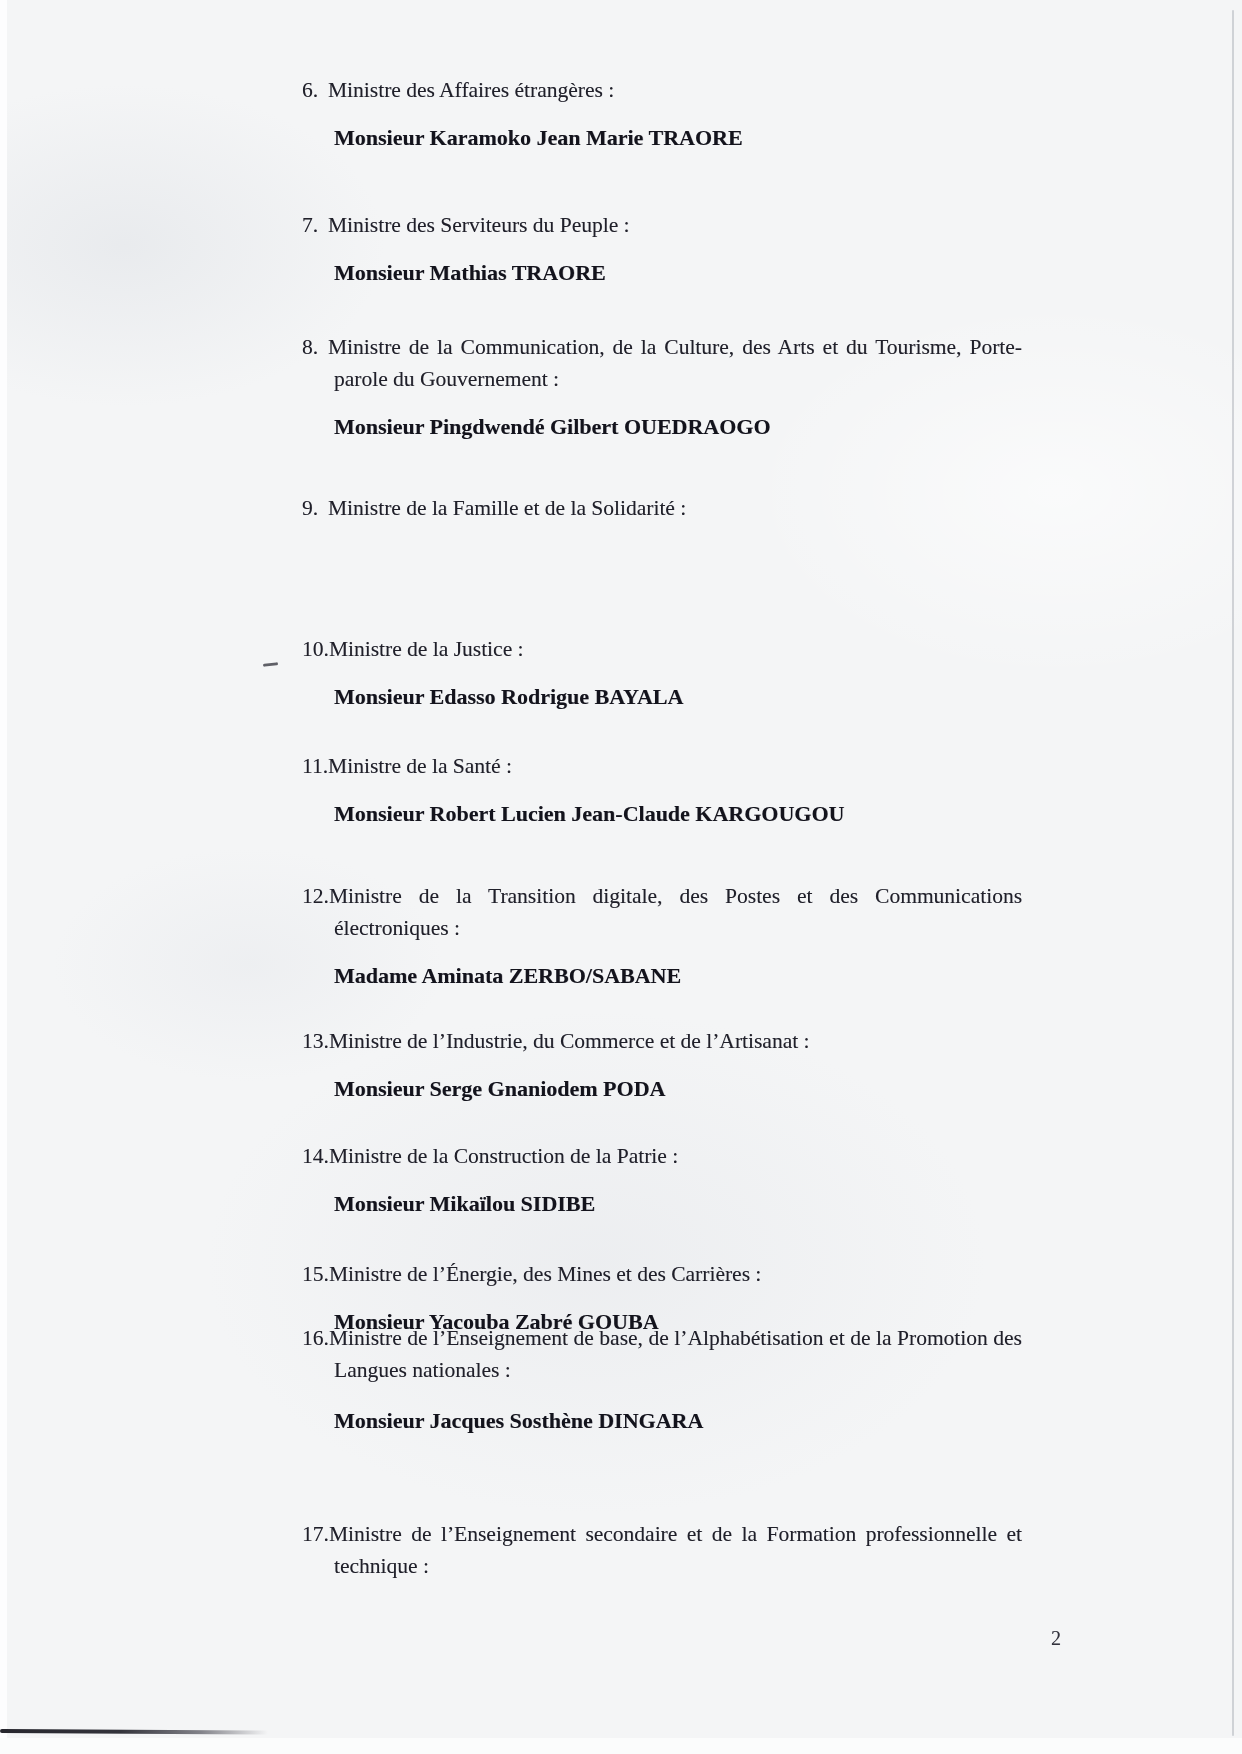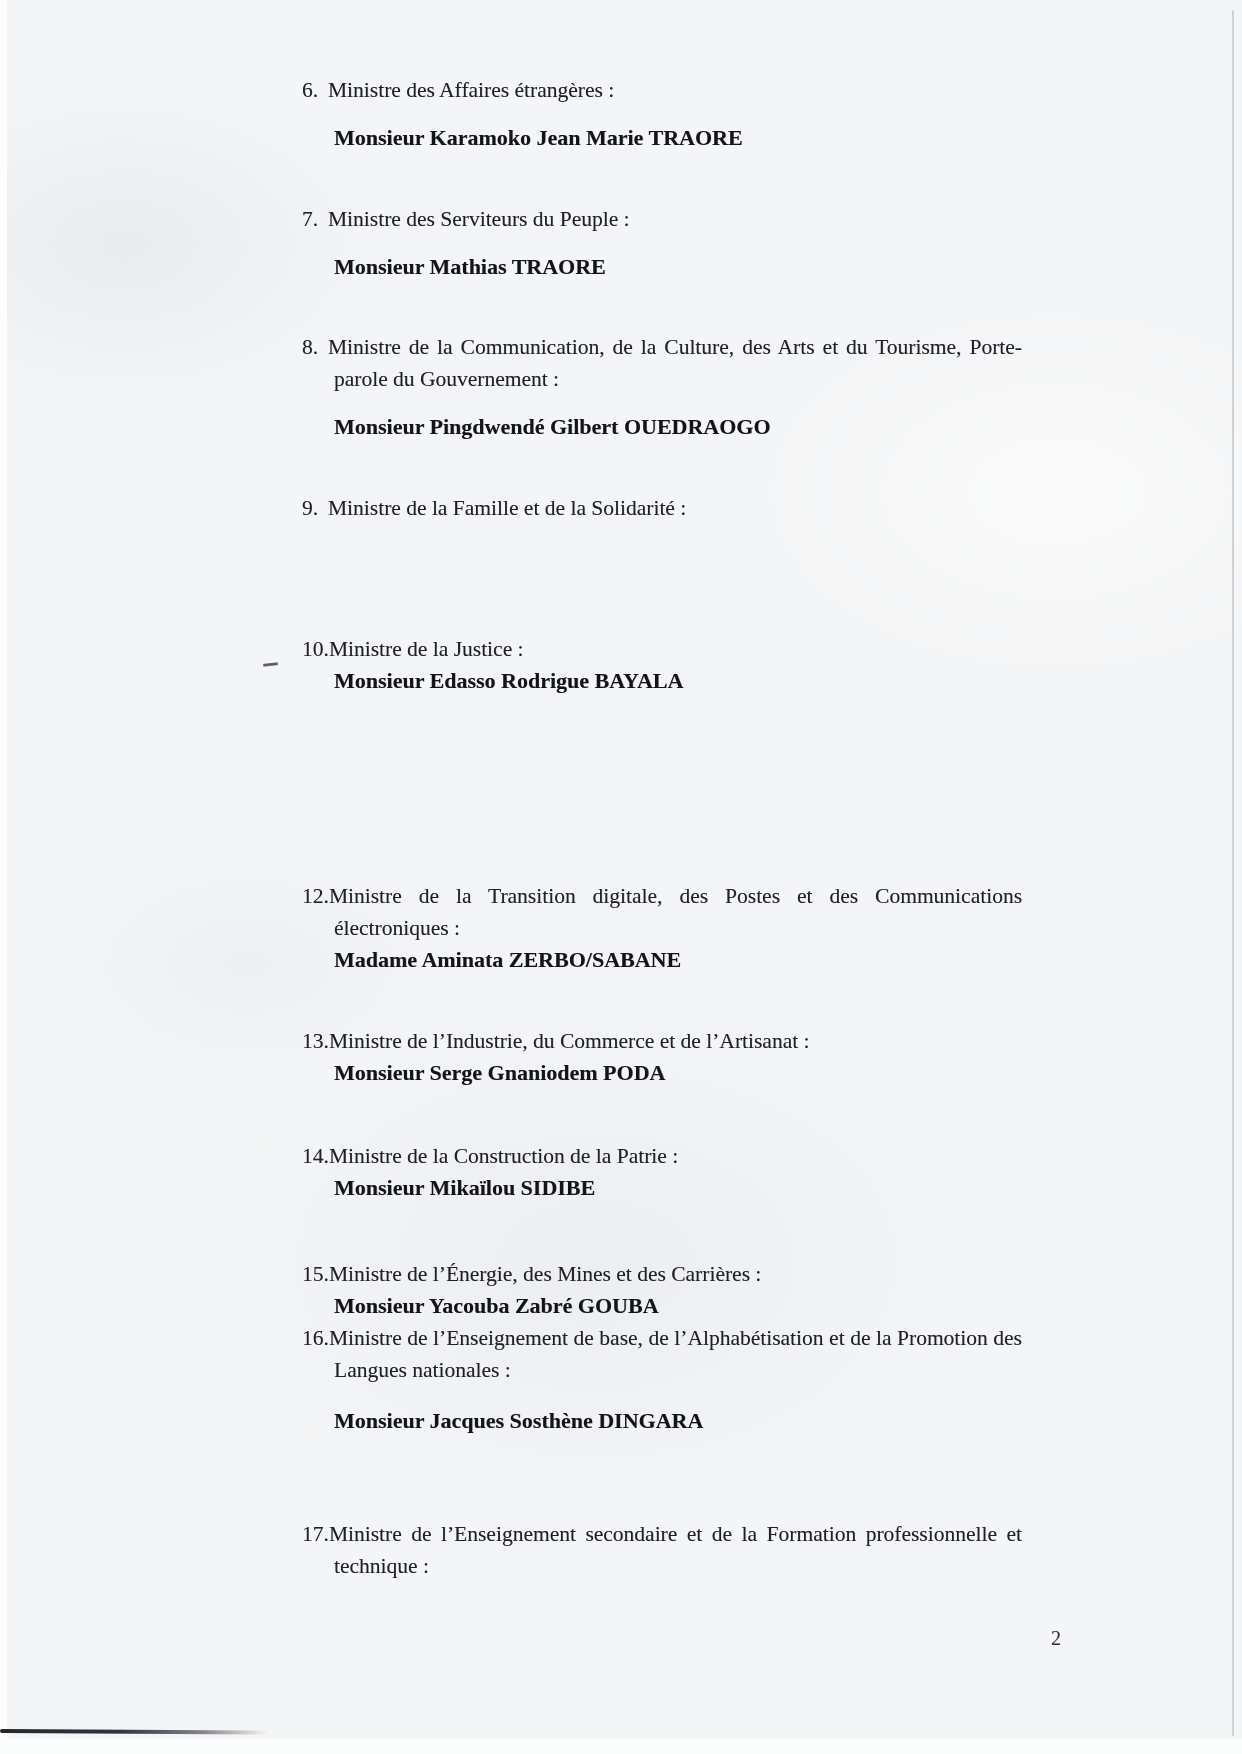--- a/index.html
+++ b/index.html
@@ -37,21 +37,21 @@
   .item{position:absolute;left:302px;width:720px;}
   .title{
     font-size:21.5px;line-height:32px;color:#20202a;
     text-align:justify;
     padding-left:32px;text-indent:-32px;
     text-shadow:0.3px 0.3px 0.5px rgba(30,30,45,0.30);
   }
   .num{display:inline-block;min-width:26px;text-indent:0;}
   .name{
     font-weight:bold;font-size:22px;line-height:32px;color:#13131c;
-    margin-left:32px;margin-top:0;
+    margin-left:32px;margin-top:16px;
     text-shadow:0.4px 0.4px 0.6px rgba(20,20,35,0.35);
   }
   .spaced .name{margin-top:16px;}
   .spaced-sm .name{margin-top:19px;}
   .page-number{
     position:absolute;left:1051px;top:1626px;
     font-size:20px;line-height:24px;color:#32323c;
     text-shadow:0.3px 0.3px 0.5px rgba(30,30,45,0.3);
   }
 </style>
@@ -60,39 +60,43 @@
 
 <div class="scan-page">
 
   <div class="doc">
 
     <div class="item spaced" style="top:74px">
       <div class="title"><span class="num">6.</span><span>Ministre des Affaires étrangères :</span></div>
       <div class="name">Monsieur Karamoko Jean Marie TRAORE</div>
     </div>
 
-    <div class="item spaced" style="top:203px">
+    <div class="item spaced" style="top:209px">
       <div class="title"><span class="num">7.</span><span>Ministre des Serviteurs du Peuple :</span></div>
       <div class="name">Monsieur Mathias TRAORE</div>
     </div>
 
     <div class="item spaced" style="top:331px">
       <div class="title"><span class="num">8.</span><span>Ministre de la Communication, de la Culture, des Arts et du Tourisme, Porte-parole du Gouvernement :</span></div>
       <div class="name">Monsieur Pingdwendé Gilbert OUEDRAOGO</div>
     </div>
 
     <div class="item spaced" style="top:492px">
       <div class="title"><span class="num">9.</span><span>Ministre de la Famille et de la Solidarité :</span></div>
     </div>
 
     <div class="item" style="top:633px">
       <div class="title"><span class="num">10.</span><span>Ministre de la Justice :</span></div>
       <div class="name">Monsieur Edasso Rodrigue BAYALA</div>
     </div>
 
+    <div class="item spaced" style="top:750px">
+      <div class="title"><span class="num">11.</span><span>Ministre de la Santé :</span></div>
+      <div class="name">Monsieur Robert Lucien Jean-Claude KARGOUGOU</div>
+    </div>
 
     <div class="item" style="top:880px">
       <div class="title"><span class="num">12.</span><span>Ministre de la Transition digitale, des Postes et des Communications électroniques :</span></div>
       <div class="name">Madame Aminata ZERBO/SABANE</div>
     </div>
 
     <div class="item" style="top:1025px">
       <div class="title"><span class="num">13.</span><span>Ministre de l’Industrie, du Commerce et de l’Artisanat :</span></div>
       <div class="name">Monsieur Serge Gnaniodem PODA</div>
     </div>

